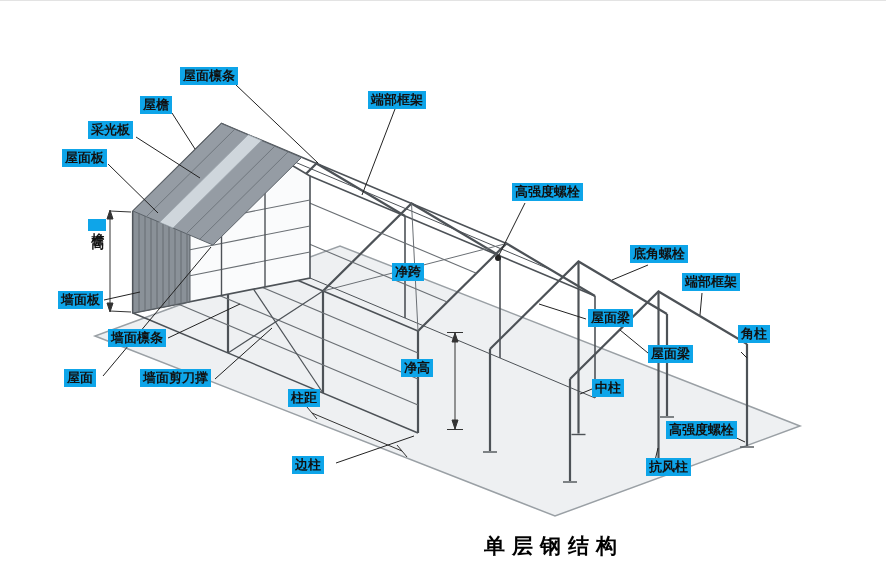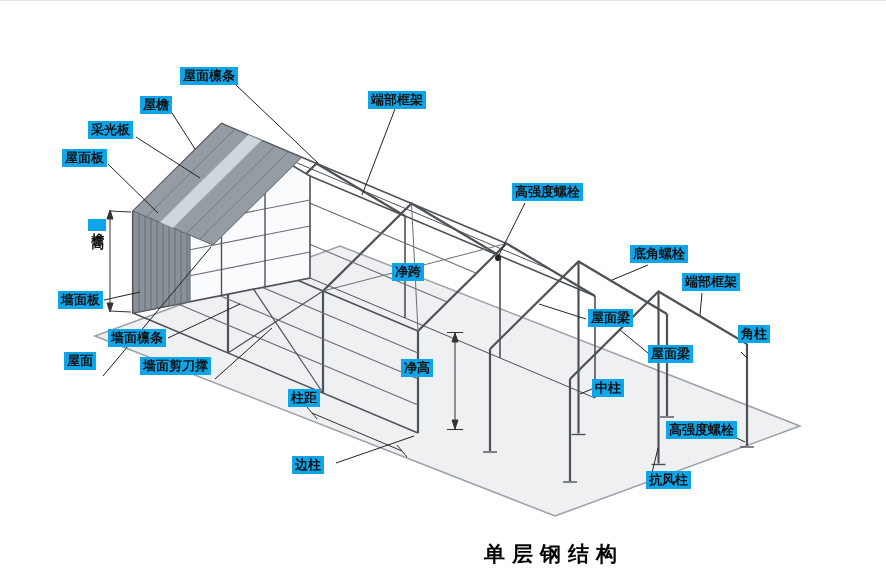--- a/index.html
+++ b/index.html
@@ -15,21 +15,20 @@
     padding:1px 3px;white-space:nowrap;z-index:5;
   }
   .lbl.vertical{
     writing-mode:vertical-rl;text-orientation:upright;
     letter-spacing:3px;padding:3px 1px;
   }
   .title{
     position:absolute;left:484px;top:531px;z-index:5;
     font-size:21px;font-weight:bold;letter-spacing:7px;color:#000;
     background:#fff;
-    margin-top:8px;
   }
 </style>
 </head>
 <body>
 
 <div class="stage">
 
   <svg class="drawing" viewBox="0 0 886 571">
 
     <g>
@@ -193,22 +192,22 @@
   <div class="lbl" style="left:512px;top:182px">高强度螺栓</div>
   <div class="lbl" style="left:630px;top:244px">底角螺栓</div>
   <div class="lbl" style="left:392px;top:262px">净跨</div>
   <div class="lbl" style="left:682px;top:272px">端部框架</div>
   <div class="lbl" style="left:58px;top:290px">墙面板</div>
   <div class="lbl" style="left:588px;top:308px">屋面梁</div>
   <div class="lbl" style="left:738px;top:324px">角柱</div>
   <div class="lbl" style="left:108px;top:328px">墙面檩条</div>
   <div class="lbl" style="left:648px;top:344px">屋面梁</div>
   <div class="lbl" style="left:401px;top:358px">净高</div>
-  <div class="lbl" style="left:140px;top:356px">墙面剪刀撑</div>
-  <div class="lbl" style="left:64px;top:351px">屋面</div>
+  <div class="lbl" style="left:140px;top:368px">墙面剪刀撑</div>
+  <div class="lbl" style="left:64px;top:368px">屋面</div>
   <div class="lbl" style="left:592px;top:378px">中柱</div>
   <div class="lbl" style="left:666px;top:420px">高强度螺栓</div>
   <div class="lbl" style="left:288px;top:388px">柱距</div>
   <div class="lbl" style="left:292px;top:455px">边柱</div>
-  <div class="lbl" style="left:646px;top:470px">抗风柱</div>
+  <div class="lbl" style="left:646px;top:457px">抗风柱</div>
 
   <div class="title">单层钢结构</div>
 </div>
 
 </body></html>

